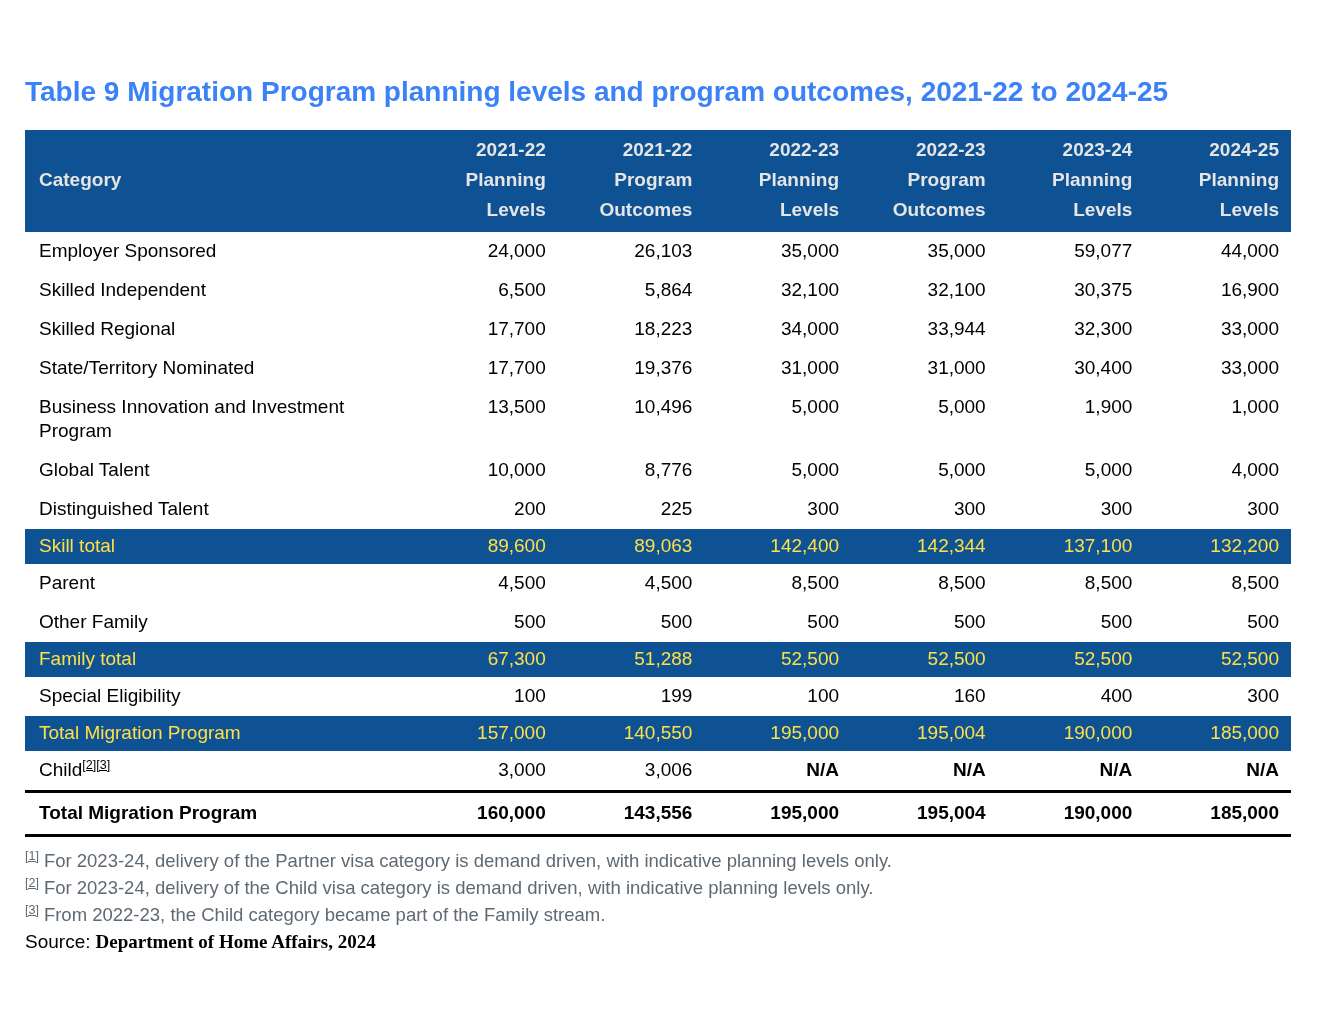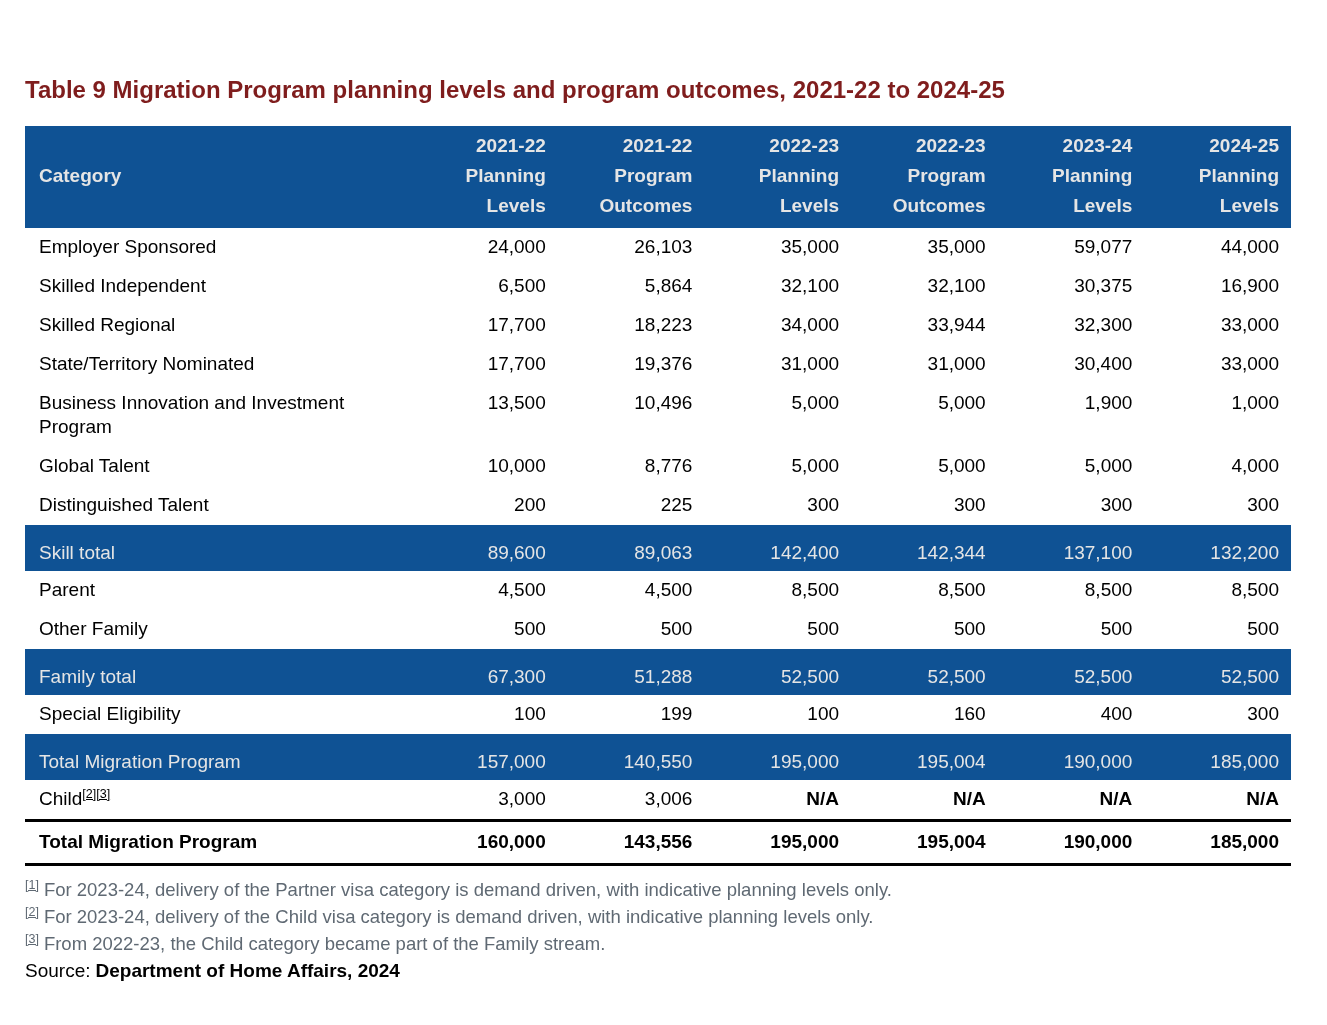--- a/index.html
+++ b/index.html
@@ -7,23 +7,23 @@
   body {
     width: 1327px;
     height: 1025px;
     font-family: "Liberation Sans", sans-serif;
     color: #000000;
     overflow: hidden;
   }
   .page { padding: 76px 36px 0 25px; }
 
   .title {
-    font-size: 24px;
+    font-size: 28px;
     font-weight: bold;
-    color: #7f1d1d;
+    color: #3b82f6;
     margin-bottom: 22px;
   }
 
   table.mp-table {
     width: 100%;
     border-collapse: collapse;
     table-layout: fixed;
   }
   col.cat-col { width: 30.5%; }
 
@@ -44,22 +44,22 @@
     line-height: 24px;
     vertical-align: top;
     padding: 7px 12px 8px 12px;
     color: #000000;
   }
   tbody td.cat { text-align: left; padding-left: 14px; padding-right: 6px; }
   tbody td.num { text-align: right; }
 
   tr.total td {
     background: var(--header-bg);
-    color: #e5e5e5;
-    padding-top: 16px;
+    color: #fde047;
+    padding-top: 5px;
     padding-bottom: 6px;
   }
   tr.grand td {
     font-weight: bold;
     border-top: 3px solid #000000;
     border-bottom: 3px solid #000000;
     padding-top: 8px;
     padding-bottom: 9px;
   }
   td span.na { font-weight: bold; }
@@ -79,21 +79,21 @@
     color: var(--footnote-color);
   }
   .footnote .fn-text { margin-left: 5px; text-align: right; }
   .footnote sup.fn { color: var(--footnote-color); }
 
   .source {
     font-size: 19px;
     line-height: 27px;
     color: #000000;
   }
-  .source .src-value { font-weight: bold; margin-left: 5px; }
+  .source .src-value { font-weight: bold; margin-left: 5px; font-family: Liberation Serif, serif; }
 </style>
 </head>
 <body>
 
 <div class="page">
 
   <h1 class="title">Table 9 Migration Program planning levels and program outcomes, 2021-22 to 2024-25</h1>
 
   <table class="mp-table">
     <colgroup>

